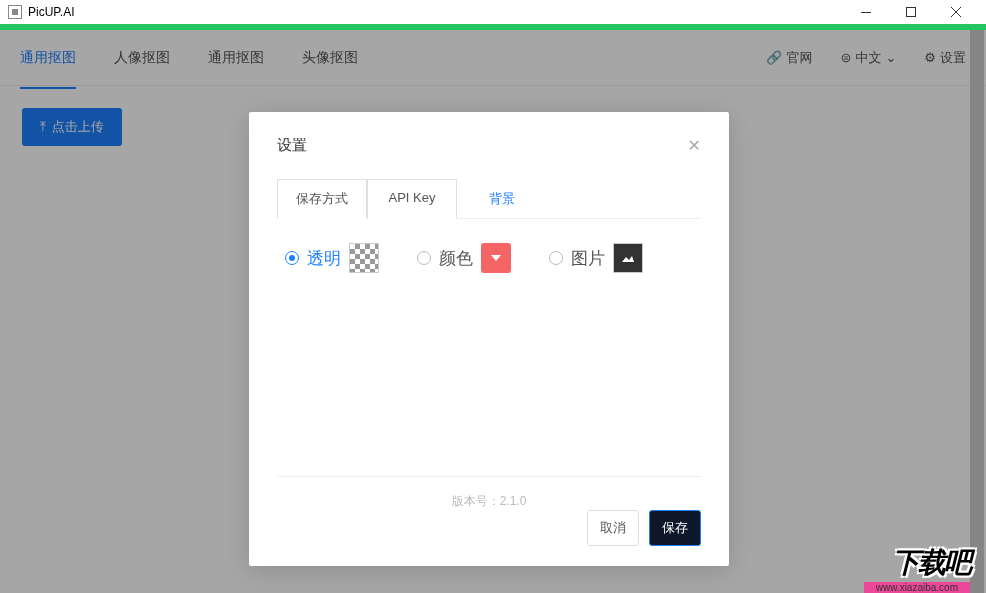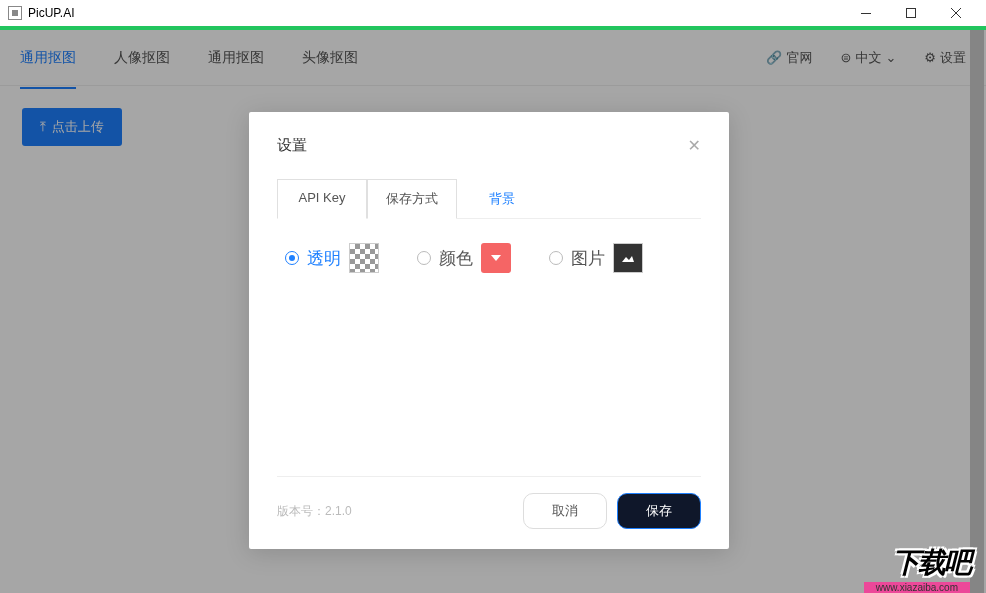--- a/index.html
+++ b/index.html
@@ -1,19 +1,19 @@
 <!DOCTYPE html>
 <html><head>
 <meta charset="utf-8">
 <style>
 * { margin: 0; padding: 0; box-sizing: border-box; font-family: "Microsoft YaHei", Arial, sans-serif; }
 body { width: 986px; height: 593px; overflow: hidden; background: #fff; position: relative; }
 
 
-.titlebar { height: 30px; display: flex; align-items: center; padding: 0 8px; border-bottom: 4px solid #22c55e; font-size: 12px; }
+.titlebar { height: 30px; display: flex; align-items: center; padding: 0 8px; border-bottom: 6px solid #22c55e; font-size: 12px; }
 .titlebar .app-icon { width: 14px; height: 14px; border: 1px solid #888; margin-right: 6px; display: flex; align-items: center; justify-content: center; }
 .titlebar .app-icon::before { content: ""; width: 6px; height: 6px; background: #888; }
 .win-controls { margin-left: auto; display: flex; }
 .win-btn { width: 45px; height: 30px; display: flex; align-items: center; justify-content: center; color: #333; }
 
 
 .main-wrap { position: relative; height: calc(593px - 30px); }
 .overlay { position: absolute; inset: 0; background: rgba(0,0,0,0.35); z-index: 5; }
 
 
@@ -51,24 +51,24 @@
 .radio.checked::after { content: ""; width: 6px; height: 6px; background: #1e80ff; border-radius: 50%; }
 .opt-label { font-size: 17px; color: #555; }
 .opt-label.sel { color: #1e80ff; }
 
 .swatch { width: 30px; height: 30px; border: 1px solid #ccc; }
 .checker { background-image: linear-gradient(45deg,#999 25%,transparent 25%),linear-gradient(-45deg,#999 25%,transparent 25%),linear-gradient(45deg,transparent 75%,#999 75%),linear-gradient(-45deg,transparent 75%,#999 75%); background-size: 10px 10px; background-position: 0 0,0 5px,5px -5px,-5px 0; }
 .color-swatch { width: 30px; height: 30px; background: #f56565; border-radius: 3px; display: flex; align-items: center; justify-content: center; color: #fff; }
 .img-swatch { width: 30px; height: 30px; background: #333; border: 1px solid #ccc; display: flex; align-items: center; justify-content: center; color: #fff; }
 
 .dialog-spacer { height: 180px; border-bottom: 1px solid #eee; }
-.dialog-foot { display: flex; align-items: center; padding-top: 16px; }
+.dialog-foot { display: flex; align-items: center; padding-top: 16px; flex-direction: column; }
 .version { font-size: 12px; color: #bbb; }
 .foot-btns { margin-left: auto; display: flex; gap: 10px; }
-.btn { padding: 8px 28px; font-size: 13px; border-radius: 10px; border: 1px solid #ddd; background: #fff; color: #555; }
+.btn { padding: 8px 12px; font-size: 13px; border-radius: 3px; border: 1px solid #ddd; background: #fff; color: #555; }
 .btn.primary { background: #0f172a; border-color: #1e80ff; color: #fff; }
 
 
 .watermark { position: absolute; right: 16px; bottom: 0; z-index: 20; color: #000; text-align: right; }
 .wm-big { font-size: 28px; font-weight: 900; font-style: italic; letter-spacing: -2px; text-shadow: 2px 2px 0 #fff, -2px -2px 0 #fff, 2px -2px 0 #fff, -2px 2px 0 #fff; }
 .wm-small { font-size: 10px; color: #333; background: #ec4899; padding: 0 12px; margin-left: 40px; }
 </style>
 </head>
 <body>
 
@@ -134,22 +134,22 @@
 
   <div class="overlay"></div>
 
   <div class="dialog">
     <div class="dialog-head">
       <div class="dialog-title">设置</div>
       <div class="dialog-close">✕</div>
     </div>
 
     <div class="settings-tabs">
+      <div class="set-tab boxed">保存方式</div>
       <div class="set-tab boxed">API Key</div>
-      <div class="set-tab boxed">保存方式</div>
       <div class="set-tab active">背景</div>
     </div>
 
     <div class="bg-options">
       <div class="opt">
         <span class="radio checked"></span>
         <span class="opt-label sel">透明</span>
         <span class="swatch checker"></span>
       </div>
       <div class="opt">

